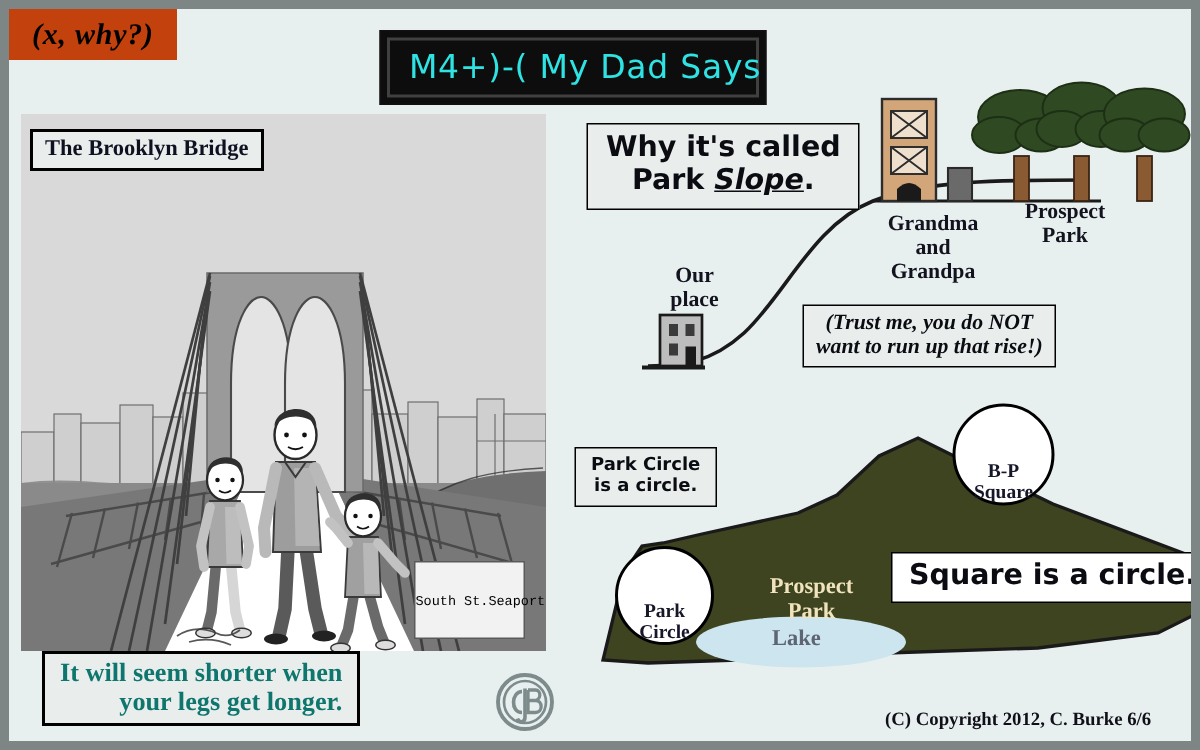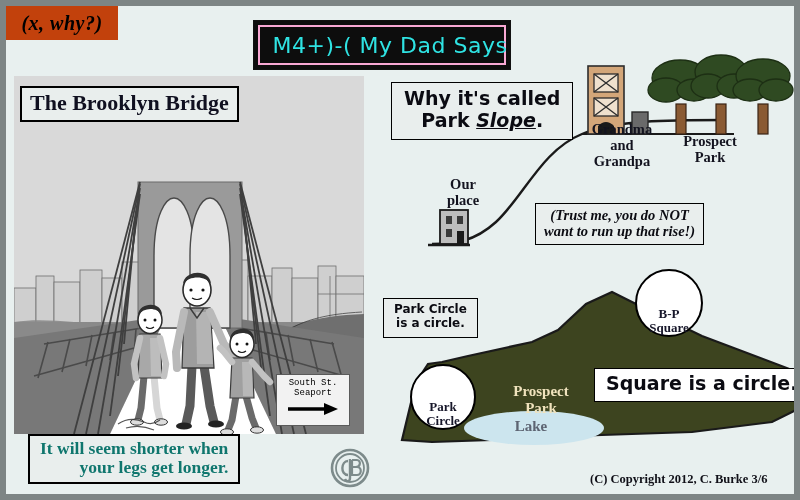--- a/index.html
+++ b/index.html
@@ -41,21 +41,21 @@
     position: absolute;
     left: 247px; top: 14px;
     width: 256px; height: 48px;
     background: #0d0d0d;
     border: 1px solid #111;
     z-index: 35;
   }
   #title-banner .inner {
     position: absolute;
     left: 4px; top: 4px; right: 4px; bottom: 4px;
-    border: 2px solid #f9a8d4;
+    border: 2px solid #404040;
     display: flex;
     align-items: center;
     justify-content: center;
     padding-left: 16px;
   }
   #title-text {
     color: #2fe3e3;
     font-family: "DejaVu Sans", sans-serif;
     font-size: 22px;
     font-weight: normal;
@@ -75,21 +75,21 @@
 
   #bridge-caption-top {
     position: absolute;
     left: 14px; top: 80px;
     background: #e9eeed;
     border: 2px solid #000;
     padding: 3px 8px 5px 8px;
     z-index: 25;
     text-align: center;
     line-height: 1.08;
-    font-size: 22px;
+    font-size: 15px;
     font-weight: bold;
     color: #101020;
     font-family: "Liberation Serif", serif;
   }
   #bridge-caption-bottom {
     position: absolute;
     left: 22px; top: 428px;
     background: #e9eeed;
     border: 2px solid #000;
     padding: 3px 10px 5px 10px;
@@ -105,21 +105,21 @@
 
   
   #seaport-sign {
     position: absolute;
     left: 270px; top: 368px;
     width: 74px; height: 52px;
     background: #f2f2f2;
     border: 1.5px solid #5a5a5a;
     z-index: 26;
     display: flex;
-    flex-direction: column;
+    flex-direction: row;
     align-items: center;
     justify-content: flex-start;
     padding-top: 3px;
     box-sizing: border-box;
   }
   #seaport-sign .sgn {
     font-family: "Liberation Mono", monospace;
     font-size: 9px;
     color: #000;
     line-height: 1.15;
@@ -174,21 +174,21 @@
     position: absolute;
     font-family: "Liberation Serif", serif;
     font-weight: bold;
     font-size: 14.5px;
     color: #13131f;
     text-align: center;
     line-height: 1.1;
     z-index: 28;
   }
   #label-ourplace { left: 426px; top: 171px; width: 62px; }
-  #label-gp       { left: 573px; top: 116px; width: 86px; }
+  #label-gp       { left: 573px; top: 136px; width: 86px; }
   #label-pp-top   { left: 665px; top: 128px; width: 78px; }
 
   
   #park-map {
     position: absolute;
     left: 366px; top: 258px;
     width: 428px; height: 200px;
   }
 
   #parkcircle-box {
@@ -561,15 +561,15 @@
   <div class="map-text" id="maptext-lake">Lake</div>
 
   <svg id="signature" width="44" height="44" viewBox="0 0 44 44">
     <circle cx="22" cy="22" r="18" fill="none" stroke="#7d8b8b" stroke-width="2.6"></circle>
     <circle cx="22" cy="22" r="14" fill="none" stroke="#7d8b8b" stroke-width="1.8"></circle>
     <path d="M20,15 C13,15 12,29 20,29" fill="none" stroke="#7d8b8b" stroke-width="2.4"></path>
     <path d="M22,13 L22,32 C22,36 18,36 17,33" fill="none" stroke="#7d8b8b" stroke-width="2.4"></path>
     <path d="M24,14 L29,14 C33,14 33,21 28,21 L24,21 M24,21 L29,21 C34,21 34,29 29,29 L24,29 L24,14" fill="none" stroke="#7d8b8b" stroke-width="2.2"></path>
   </svg>
 
-  <div id="copyright">(C) Copyright 2012, C. Burke 3/6</div>
+  <div id="copyright">(C) Copyright 2012, C. Burke 6/6</div>
 
 </div>
 
 </body></html>

